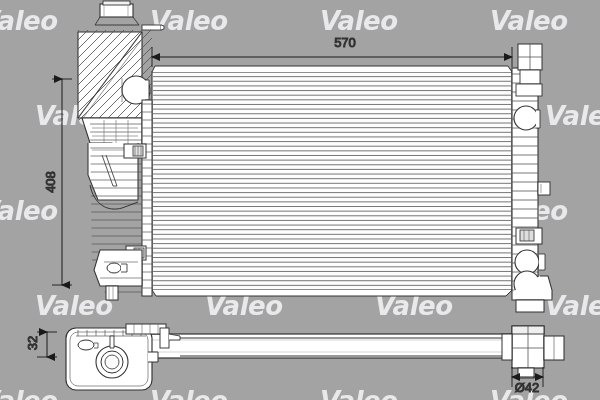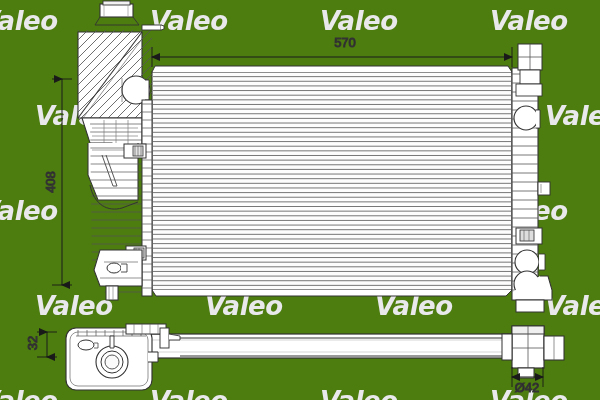--- a/index.html
+++ b/index.html
@@ -8,21 +8,21 @@
     padding: 0;
     background: #ffffff;
   }
   body {
     font-family: "Liberation Sans", sans-serif;
   }
   #stage {
     position: relative;
     width: 600px;
     height: 400px;
-    background: #4d7c0f;
+    background: #a3a3a3;
     overflow: hidden;
   }
   #watermark-layer,
   #drawing-layer {
     position: absolute;
     left: 0;
     top: 0;
     width: 600px;
     height: 400px;
   }

